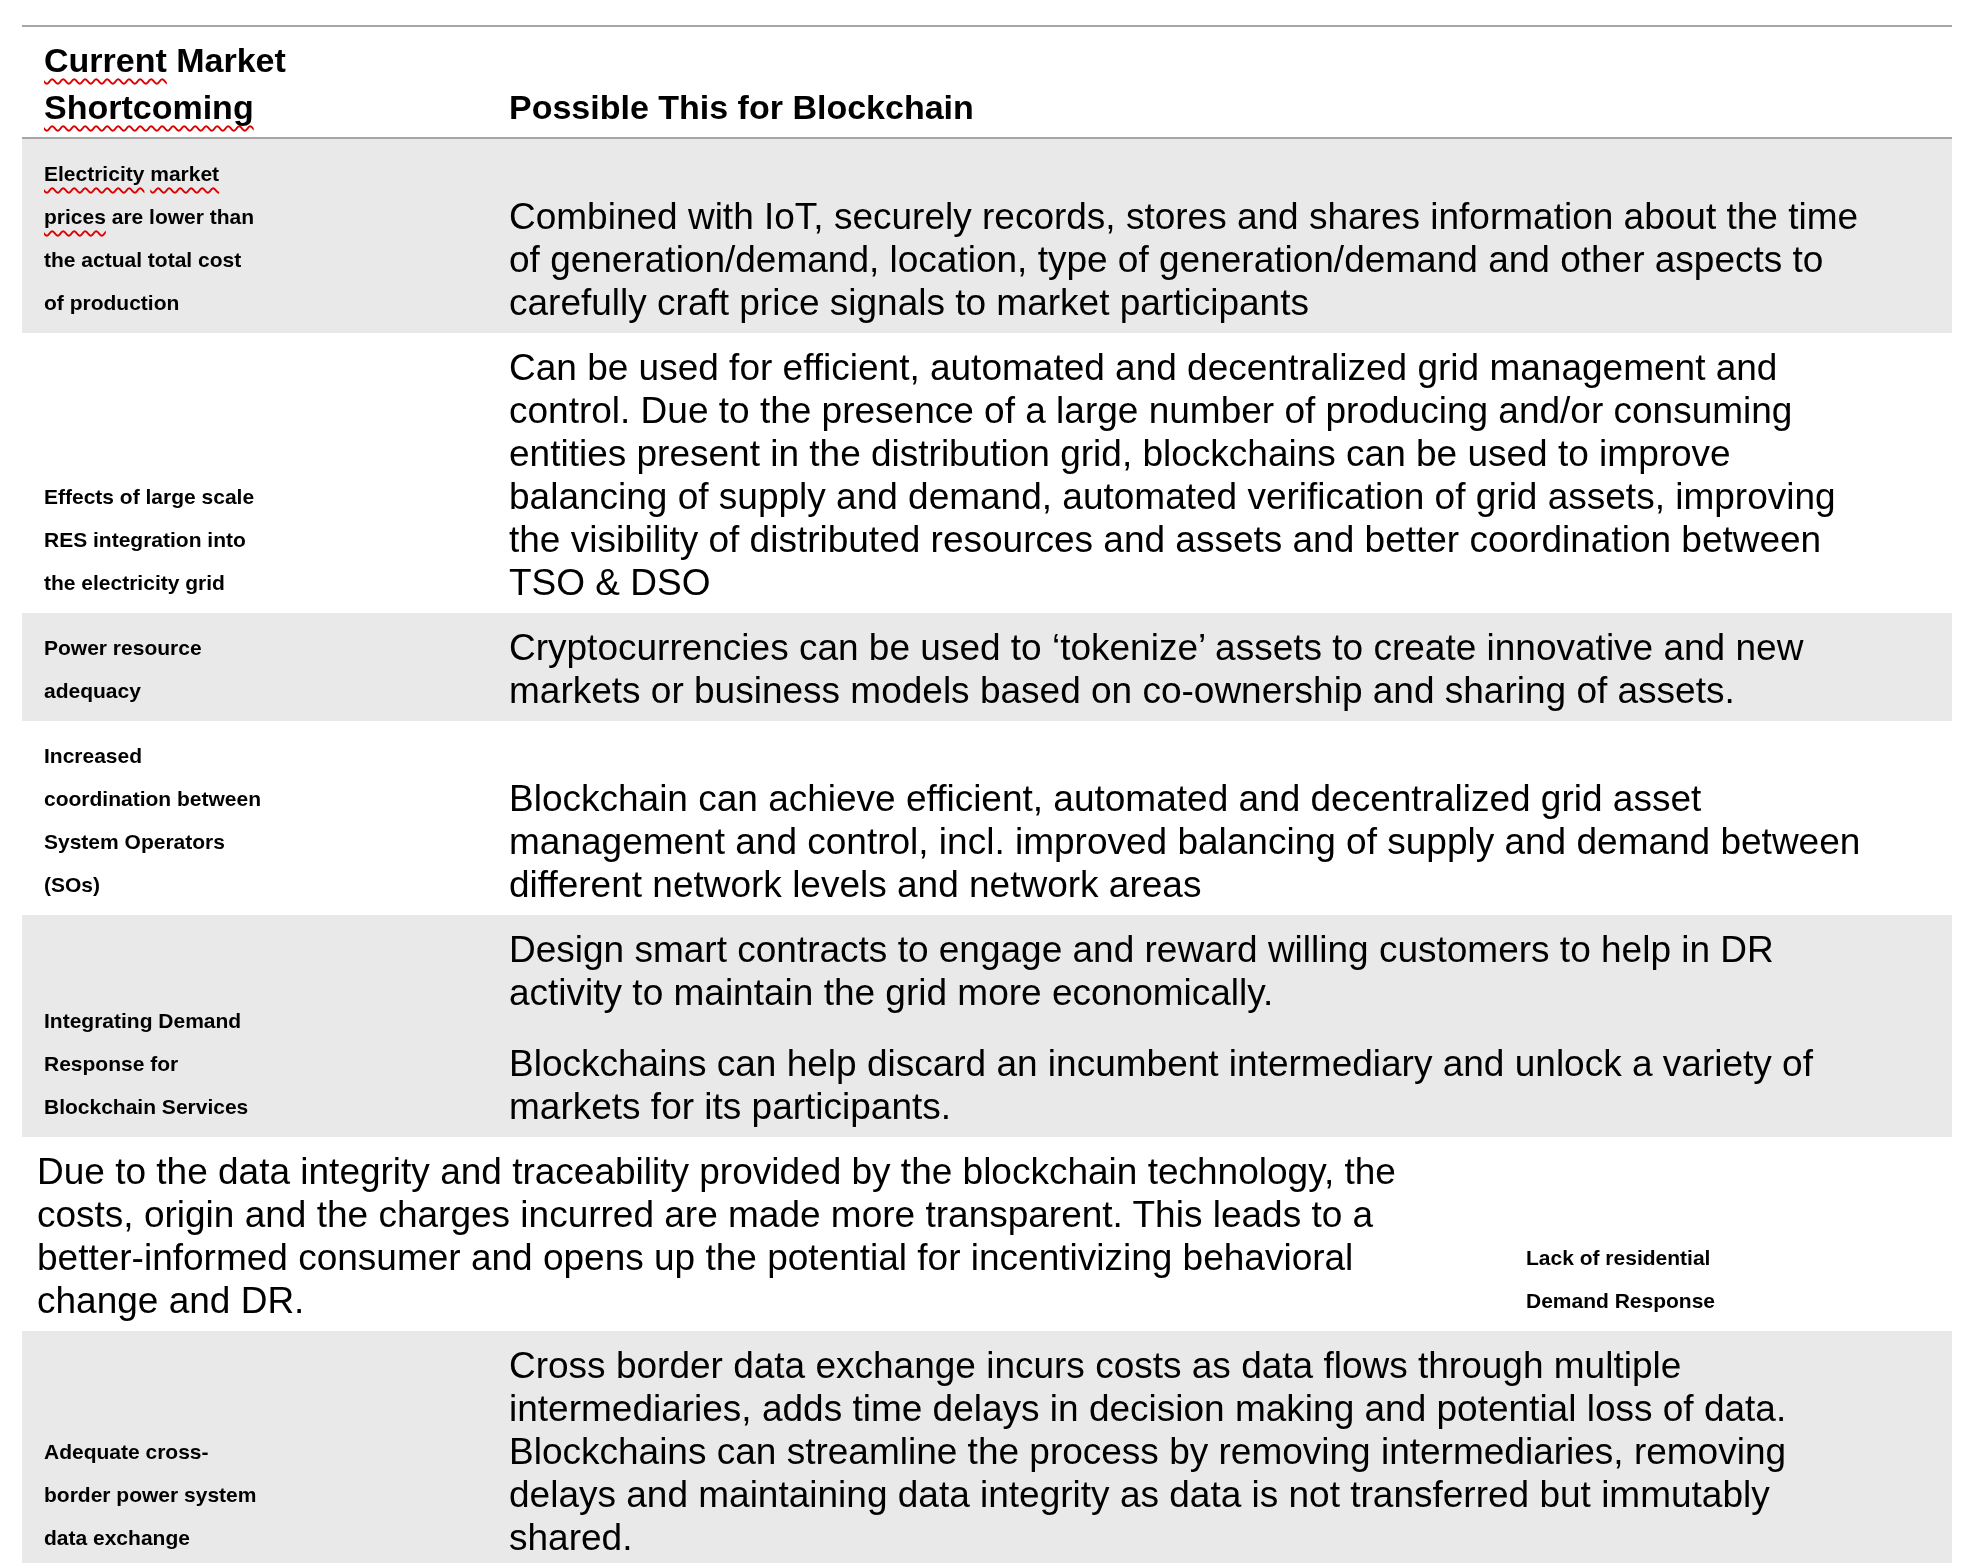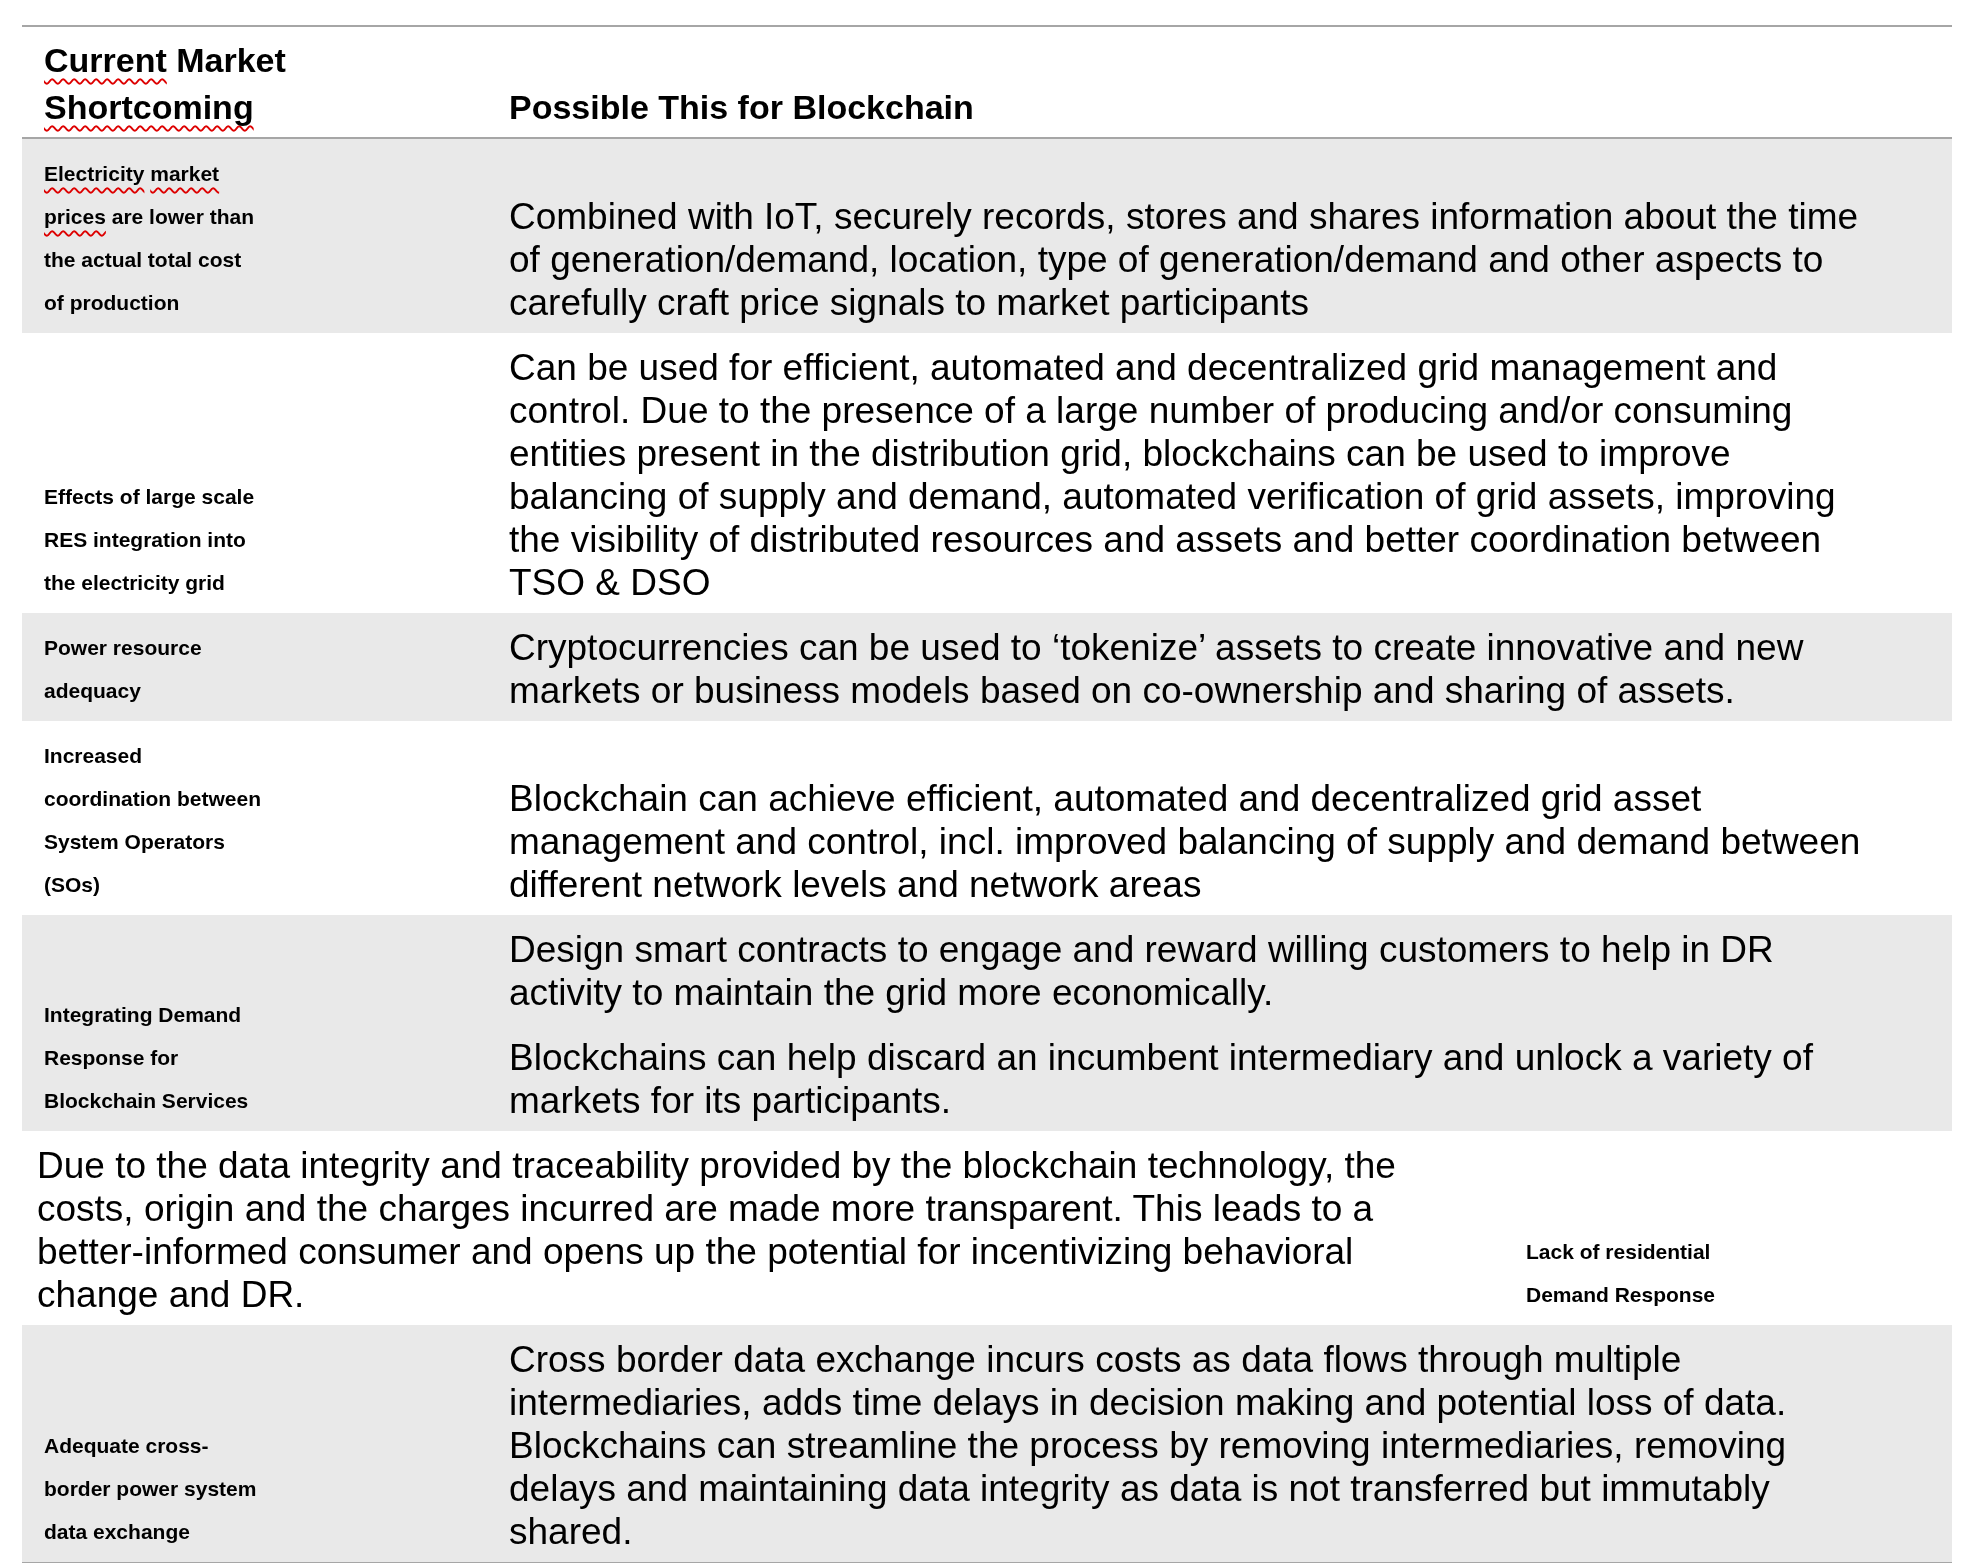--- a/index.html
+++ b/index.html
@@ -58,21 +58,21 @@
     font-weight: 700;
     padding-top: 10px;
     padding-bottom: 6px;
   }
   .body-row { background: var(--bg); }
   .body-row.shaded { background: var(--shade); }
   .cell.right p {
     margin: 0;
     white-space: pre-line;
   }
-  .cell.right p + p { margin-top: 22px; }
+  .cell.right p + p { margin-top: 28px; }
   .sq {
     text-decoration-line: underline;
     text-decoration-style: wavy;
     text-decoration-color: var(--squiggle);
     text-decoration-thickness: 2px;
     text-underline-offset: 6px;
     text-decoration-skip-ink: none;
   }
 </style>
 </head>

